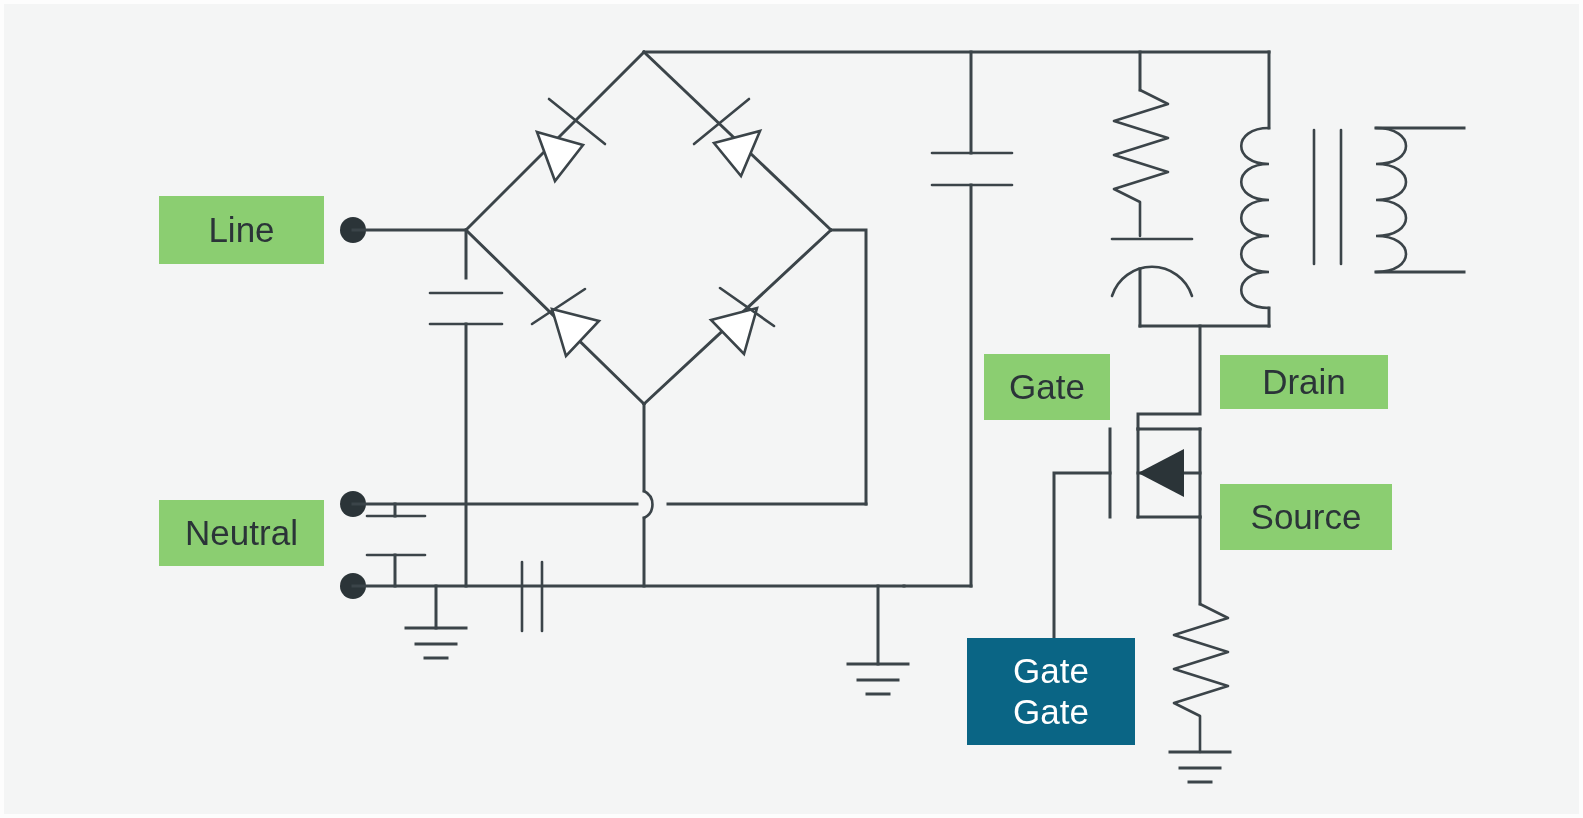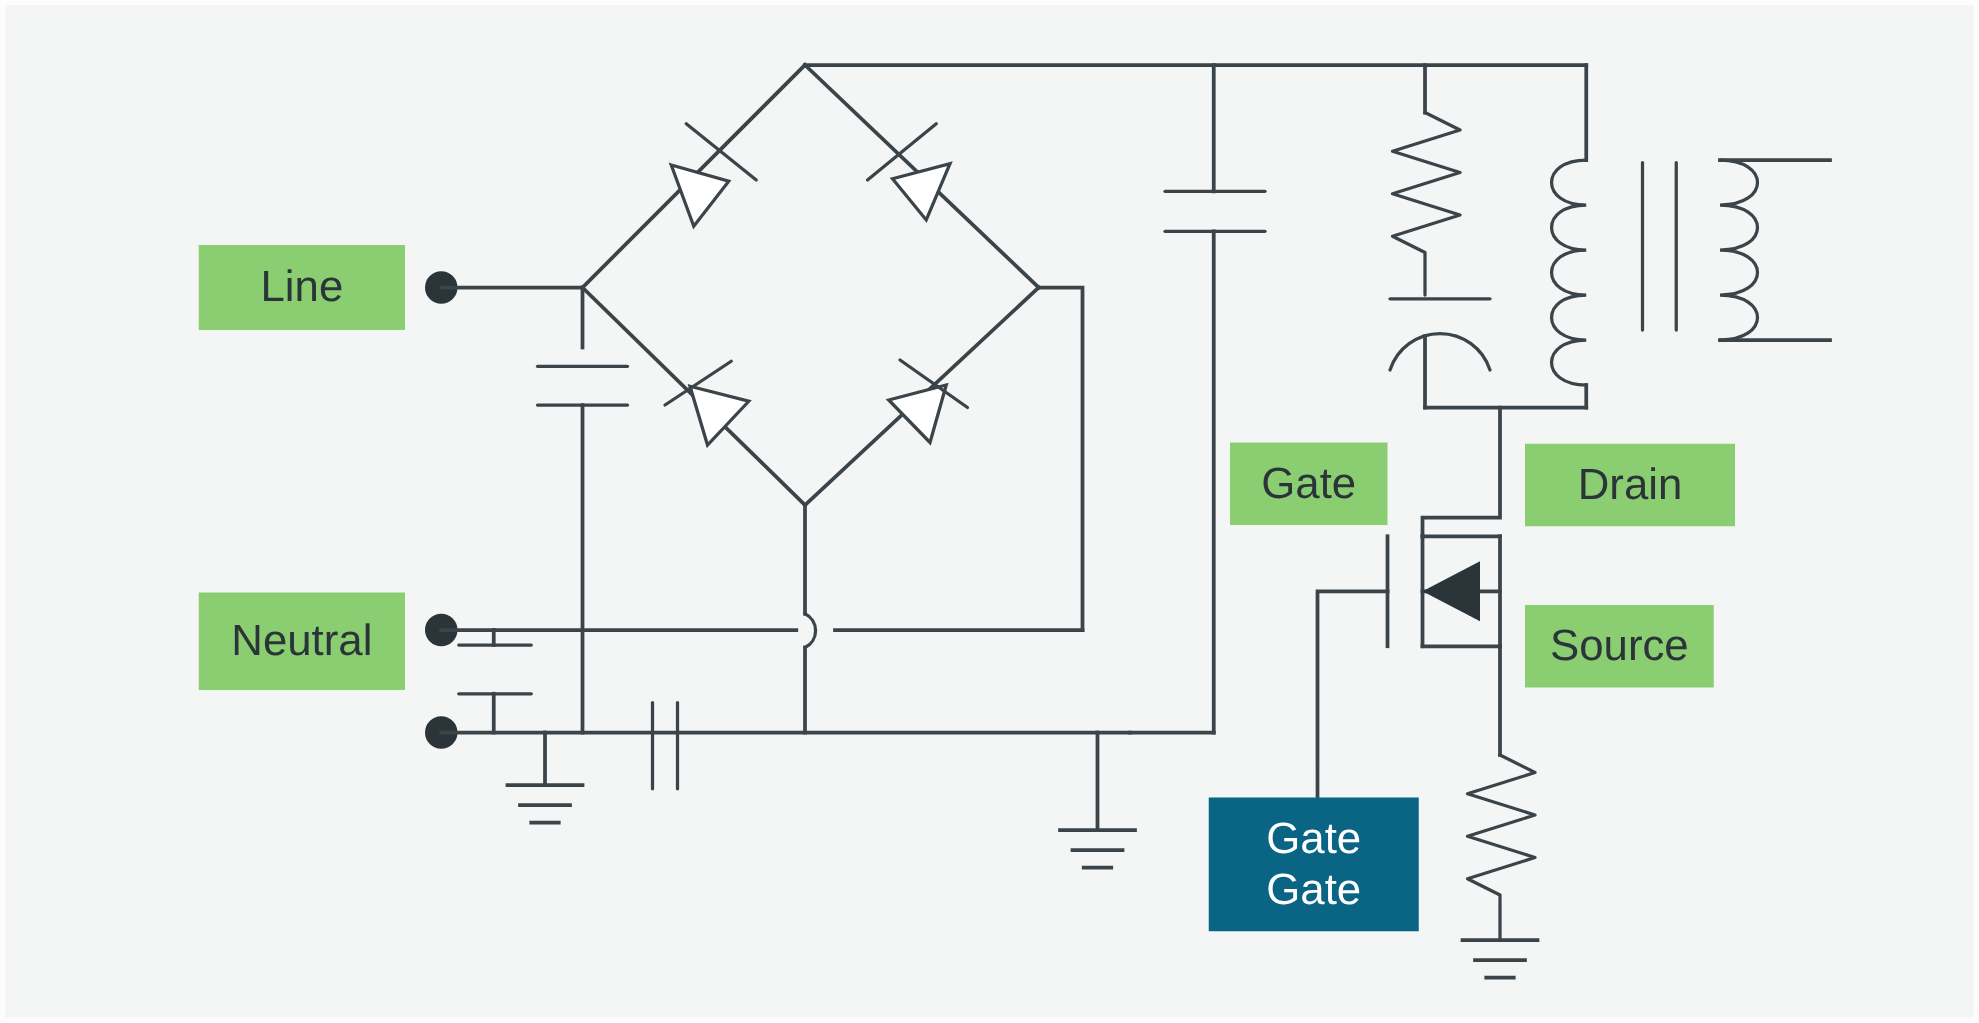--- a/index.html
+++ b/index.html
@@ -211,34 +211,34 @@
     <path class="wire" d="M 1166 748 L 1226 748"></path>
     <path class="wire" d="M 1176 764 L 1216 764"></path>
     <path class="wire" d="M 1185 778 L 1207 778"></path>
 
   </svg>
 
   <div class="label-box label-green" style="left:155px; top:192px; width:165px; height:68px;">
     <span>Line</span>
   </div>
 
-  <div class="label-box label-green" style="left:155px; top:470px; width:165px; height:78px;">
+  <div class="label-box label-green" style="left:155px; top:496px; width:165px; height:66px;">
     <span>Neutral</span>
   </div>
 
 
   <div class="label-box label-green" style="left:980px; top:350px; width:126px; height:66px;">
     <span>Gate</span>
   </div>
 
-  <div class="label-box label-green" style="left:1216px; top:351px; width:168px; height:66px;">
+  <div class="label-box label-green" style="left:1216px; top:351px; width:168px; height:54px;">
     <span>Drain</span>
   </div>
 
-  <div class="label-box label-green" style="left:1216px; top:480px; width:151px; height:66px;">
+  <div class="label-box label-green" style="left:1216px; top:480px; width:172px; height:66px;">
     <span>Source</span>
   </div>
 
   <div class="label-box label-teal" style="left:963px; top:634px; width:168px; height:107px;">
     <span>Gate</span>
     <span>Gate</span>
   </div>
 
 </div>
 

